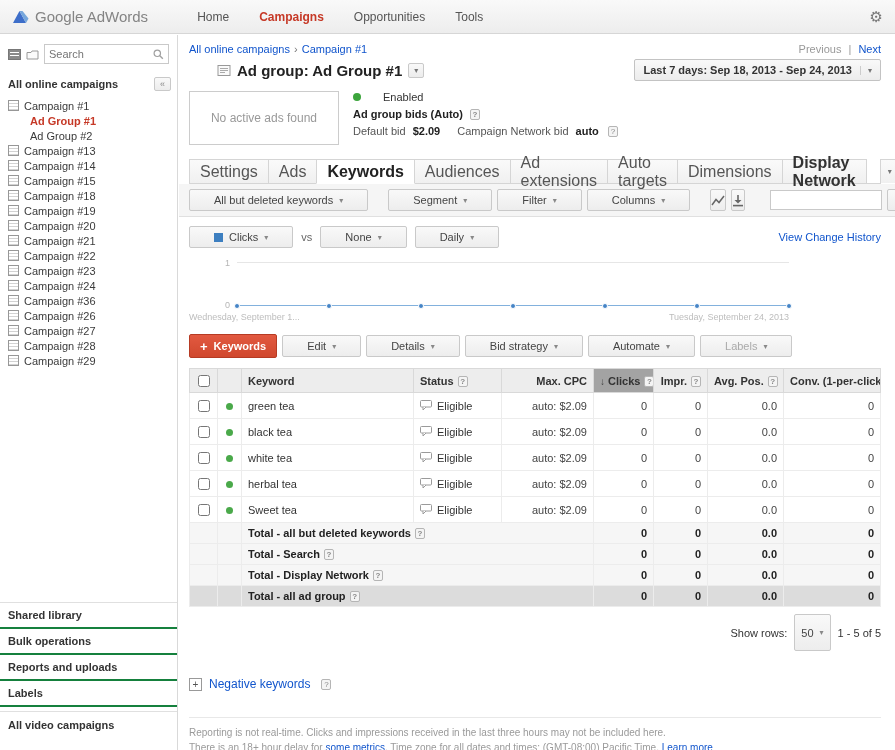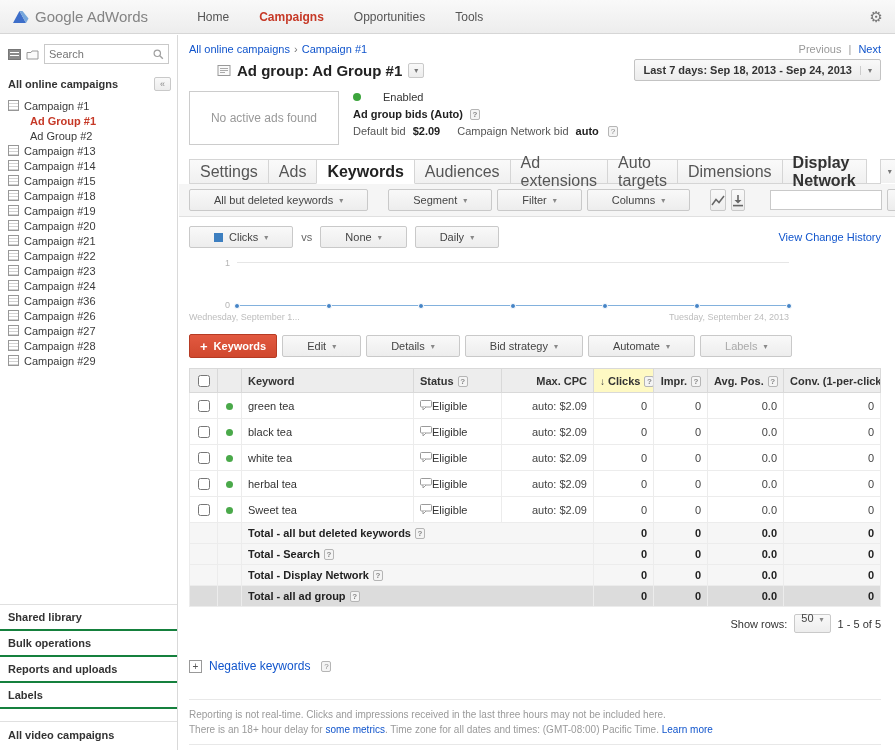--- a/index.html
+++ b/index.html
@@ -25,21 +25,21 @@
   .side-allcamp .lbl { font-weight:bold; color:#333; cursor:pointer; }
   .collapse-btn { border:1px solid #c9c9c9; background:linear-gradient(#f9f9f9,#ececec); width:17px; height:14px; font-size:9px; color:#888; line-height:11px; text-align:center; border-radius:2px; cursor:pointer; padding:0; }
   .tree { list-style:none; padding-top:3px; flex:1; overflow:hidden; }
   .tree-item { display:flex; align-items:center; gap:5px; height:15px; padding-left:8px; cursor:pointer; }
   .tree-item.adgroup { padding-left:30px; }
   .tree-item.selected .tree-label { color:#c63927; font-weight:bold; }
   .tree-icon { width:11px; height:11px; flex:none; border:1px solid #979797; background:repeating-linear-gradient(#fff 0 2px,#d2d2d2 2px 3px); }
   .tree-label { color:#3a3a3a; white-space:nowrap; }
   .side-sections { border-top:1px solid #e0e0e0; }
   .side-section { padding:6px 8px; font-weight:bold; color:#333; border-bottom:2px solid #15803d; cursor:pointer; }
-  .side-video { margin-top:12px; border-top:1px solid #e0e0e0; padding:7px 8px 9px 8px; font-weight:bold; color:#333; cursor:pointer; }
+  .side-video { margin-top:4px; border-top:1px solid #e0e0e0; padding:7px 8px 19px 8px; font-weight:bold; color:#333; cursor:pointer; }
 
   
   .main { position:absolute; top:35px; left:179px; right:0; bottom:0; padding:8px 14px 0 10px; overflow:hidden; }
   .crumb-row { display:flex; justify-content:space-between; align-items:center; }
   .crumbs .sep { color:#777; margin:0 1px; }
   .pager { color:#999; }
   .pager .prev { color:#999; cursor:pointer; }
   .pager .psep { margin:0 4px; }
 
   .title-row { display:flex; align-items:center; gap:6px; margin-top:4px;padding-left:28px; }
@@ -91,35 +91,35 @@
   .xlab { position:absolute; bottom:0; font-size:9px; color:#bdbdbd; white-space:nowrap; }
   .xlab.left { left:0; } .xlab.right { right:92px; }
 
   .action-row { display:flex; align-items:center; gap:5px; margin-top:12px; }
   .red-btn { display:inline-flex; align-items:center; gap:6px; background:linear-gradient(#e25940,#d0482e); border:1px solid #b63b24; color:#fff; font-weight:bold; border-radius:2px; height:24px; padding:0 10px; font-size:11px; cursor:pointer; font-family:inherit; }
   .red-btn .plus { font-size:13px; }
 
   .ktable { border-collapse:collapse; width:100%; margin-top:10px; table-layout:fixed; }
   .ktable th { background:#ededed; border:1px solid #d9d9d9; font-size:11px; font-weight:bold; color:#333; padding:4px 6px; text-align:left; height:24px; white-space:nowrap; overflow:hidden; }
   .ktable th.num-h { text-align:right; }
-  .ktable th.sorted { background:#fef9c3; }
+  .ktable th.sorted { background:#a3a3a3; }
   .sort { font-size:10px; margin-right:3px; color:#444; }
   .ktable td { border:1px solid #ececec; padding:4px 6px; height:26px; color:#333; background:#fff; white-space:nowrap; overflow:hidden; }
   .ktable td.num { text-align:right; color:#444; }
   .ktable .c-check, .ktable th.c-check { text-align:center; padding:3px 2px; }
   .ktable .c-dot { text-align:center; }
   .ktable input[type=checkbox] { width:12px; height:12px; margin:0; vertical-align:middle; }
-  .status-cell { display:flex; align-items:center; }
+  .status-cell { display:flex; align-items:center; gap:5px; }
   .trow td { background:#f6f6f6; height:21px; padding:3px 6px; }
   .trow td.num { font-weight:bold; color:#222; }
   .trow .total-label { font-weight:bold; color:#222; }
   .trow.grand td { background:#dcdcdc; }
 
   .pag-row { display:flex; align-items:center; justify-content:flex-end; gap:7px; margin-top:7px; color:#333; }
-  .dbtn.small { height:19px; padding:8px 6px;align-items:flex-end; }
+  .dbtn.small { height:37px; padding:8px 6px; }
 
   .negatives { display:flex; align-items:center; gap:7px; margin-top:26px; }
   .plusbox { width:13px; height:13px; border:1px solid #999; display:inline-flex; align-items:center; justify-content:center; font-size:10px; color:#555; background:#fff; cursor:pointer; }
   .negatives a { font-size:12px; }
 
   .footnote { margin-top:26px; border-top:1px solid #e8e8e8; padding-top:7px; font-size:10px; color:#9a9a9a; line-height:1.5; }
   .footer { margin-top:7px; border-top:1px solid #e8e8e8; padding:8px 0; color:#555; }
 </style>
 </head>
 <body>

